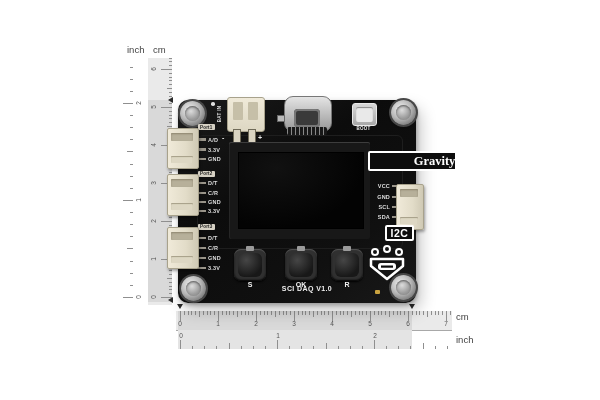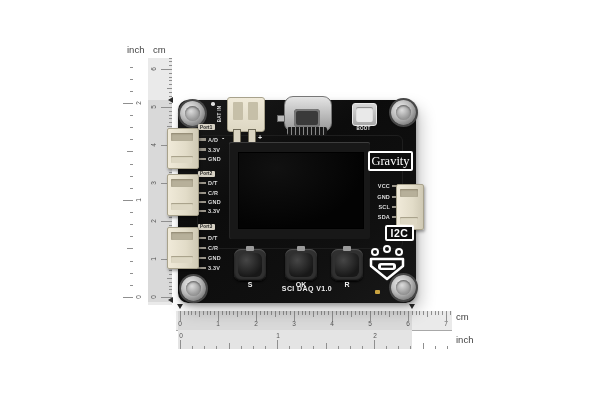--- a/index.html
+++ b/index.html
@@ -53,21 +53,21 @@
   .batin{position:absolute;left:219px;top:114px;font-size:4.5px;font-weight:bold;color:#ddd;letter-spacing:.3px;
         transform:translate(-50%,-50%) rotate(-90deg);white-space:nowrap;}
   .boot{position:absolute;left:174px;top:3px;width:23px;height:21px;border:1.5px solid #e8e8e8;border-radius:3px;
         background:linear-gradient(#d7d7d7,#a8a8a8);}
   .boot::after{content:'';position:absolute;inset:3px;background:#e9e9e9;border-radius:2px;box-shadow:inset 0 1px 1px #888;}
   .boot-label{position:absolute;left:185.5px;top:26px;transform:translateX(-50%);
         font-size:4.5px;font-weight:bold;color:#e8e8e8;letter-spacing:.3px;}
   .white-box{position:absolute;border:2px solid #fff;border-radius:2px;color:#fff;background:#0d0d0d;
         display:flex;align-items:center;justify-content:center;}
   .gravity{left:190px;top:51px;width:41px;height:16px;font-family:"Liberation Serif",serif;
-        font-weight:normal;font-size:12.5px;}
+        font-weight:bold;font-size:12.5px;padding-left:44px;}
   .i2c{left:207px;top:125px;width:25px;height:12px;font-weight:bold;font-size:10.5px;letter-spacing:.5px;}
   .jst{position:absolute;background:linear-gradient(90deg,#f0ead9 0%,#e2dcc8 60%,#cfc9b4);
         border:1px solid #a8a28c;border-radius:2px;box-shadow:1px 2px 3px rgba(0,0,0,.35);}
   .jst::before{content:'';position:absolute;left:3px;right:5px;top:4px;height:8px;background:#b7b09a;
         border-radius:1px;box-shadow:inset 0 1px 2px #8d866f;}
   .jst::after{content:'';position:absolute;left:3px;right:5px;bottom:5px;height:7px;background:#ddd7c3;
         border-radius:1px;box-shadow:inset 0 1px 1px #a59e87;}
   .badge{position:absolute;left:20px;background:#d6d1c4;color:#1a1a1a;font-size:4.5px;font-weight:bold;
         padding:.5px 2px;border-radius:1px;transform:translateY(-50%);letter-spacing:.2px;}
   .pin{position:absolute;left:20px;display:flex;align-items:center;gap:2px;transform:translateY(-50%);}

